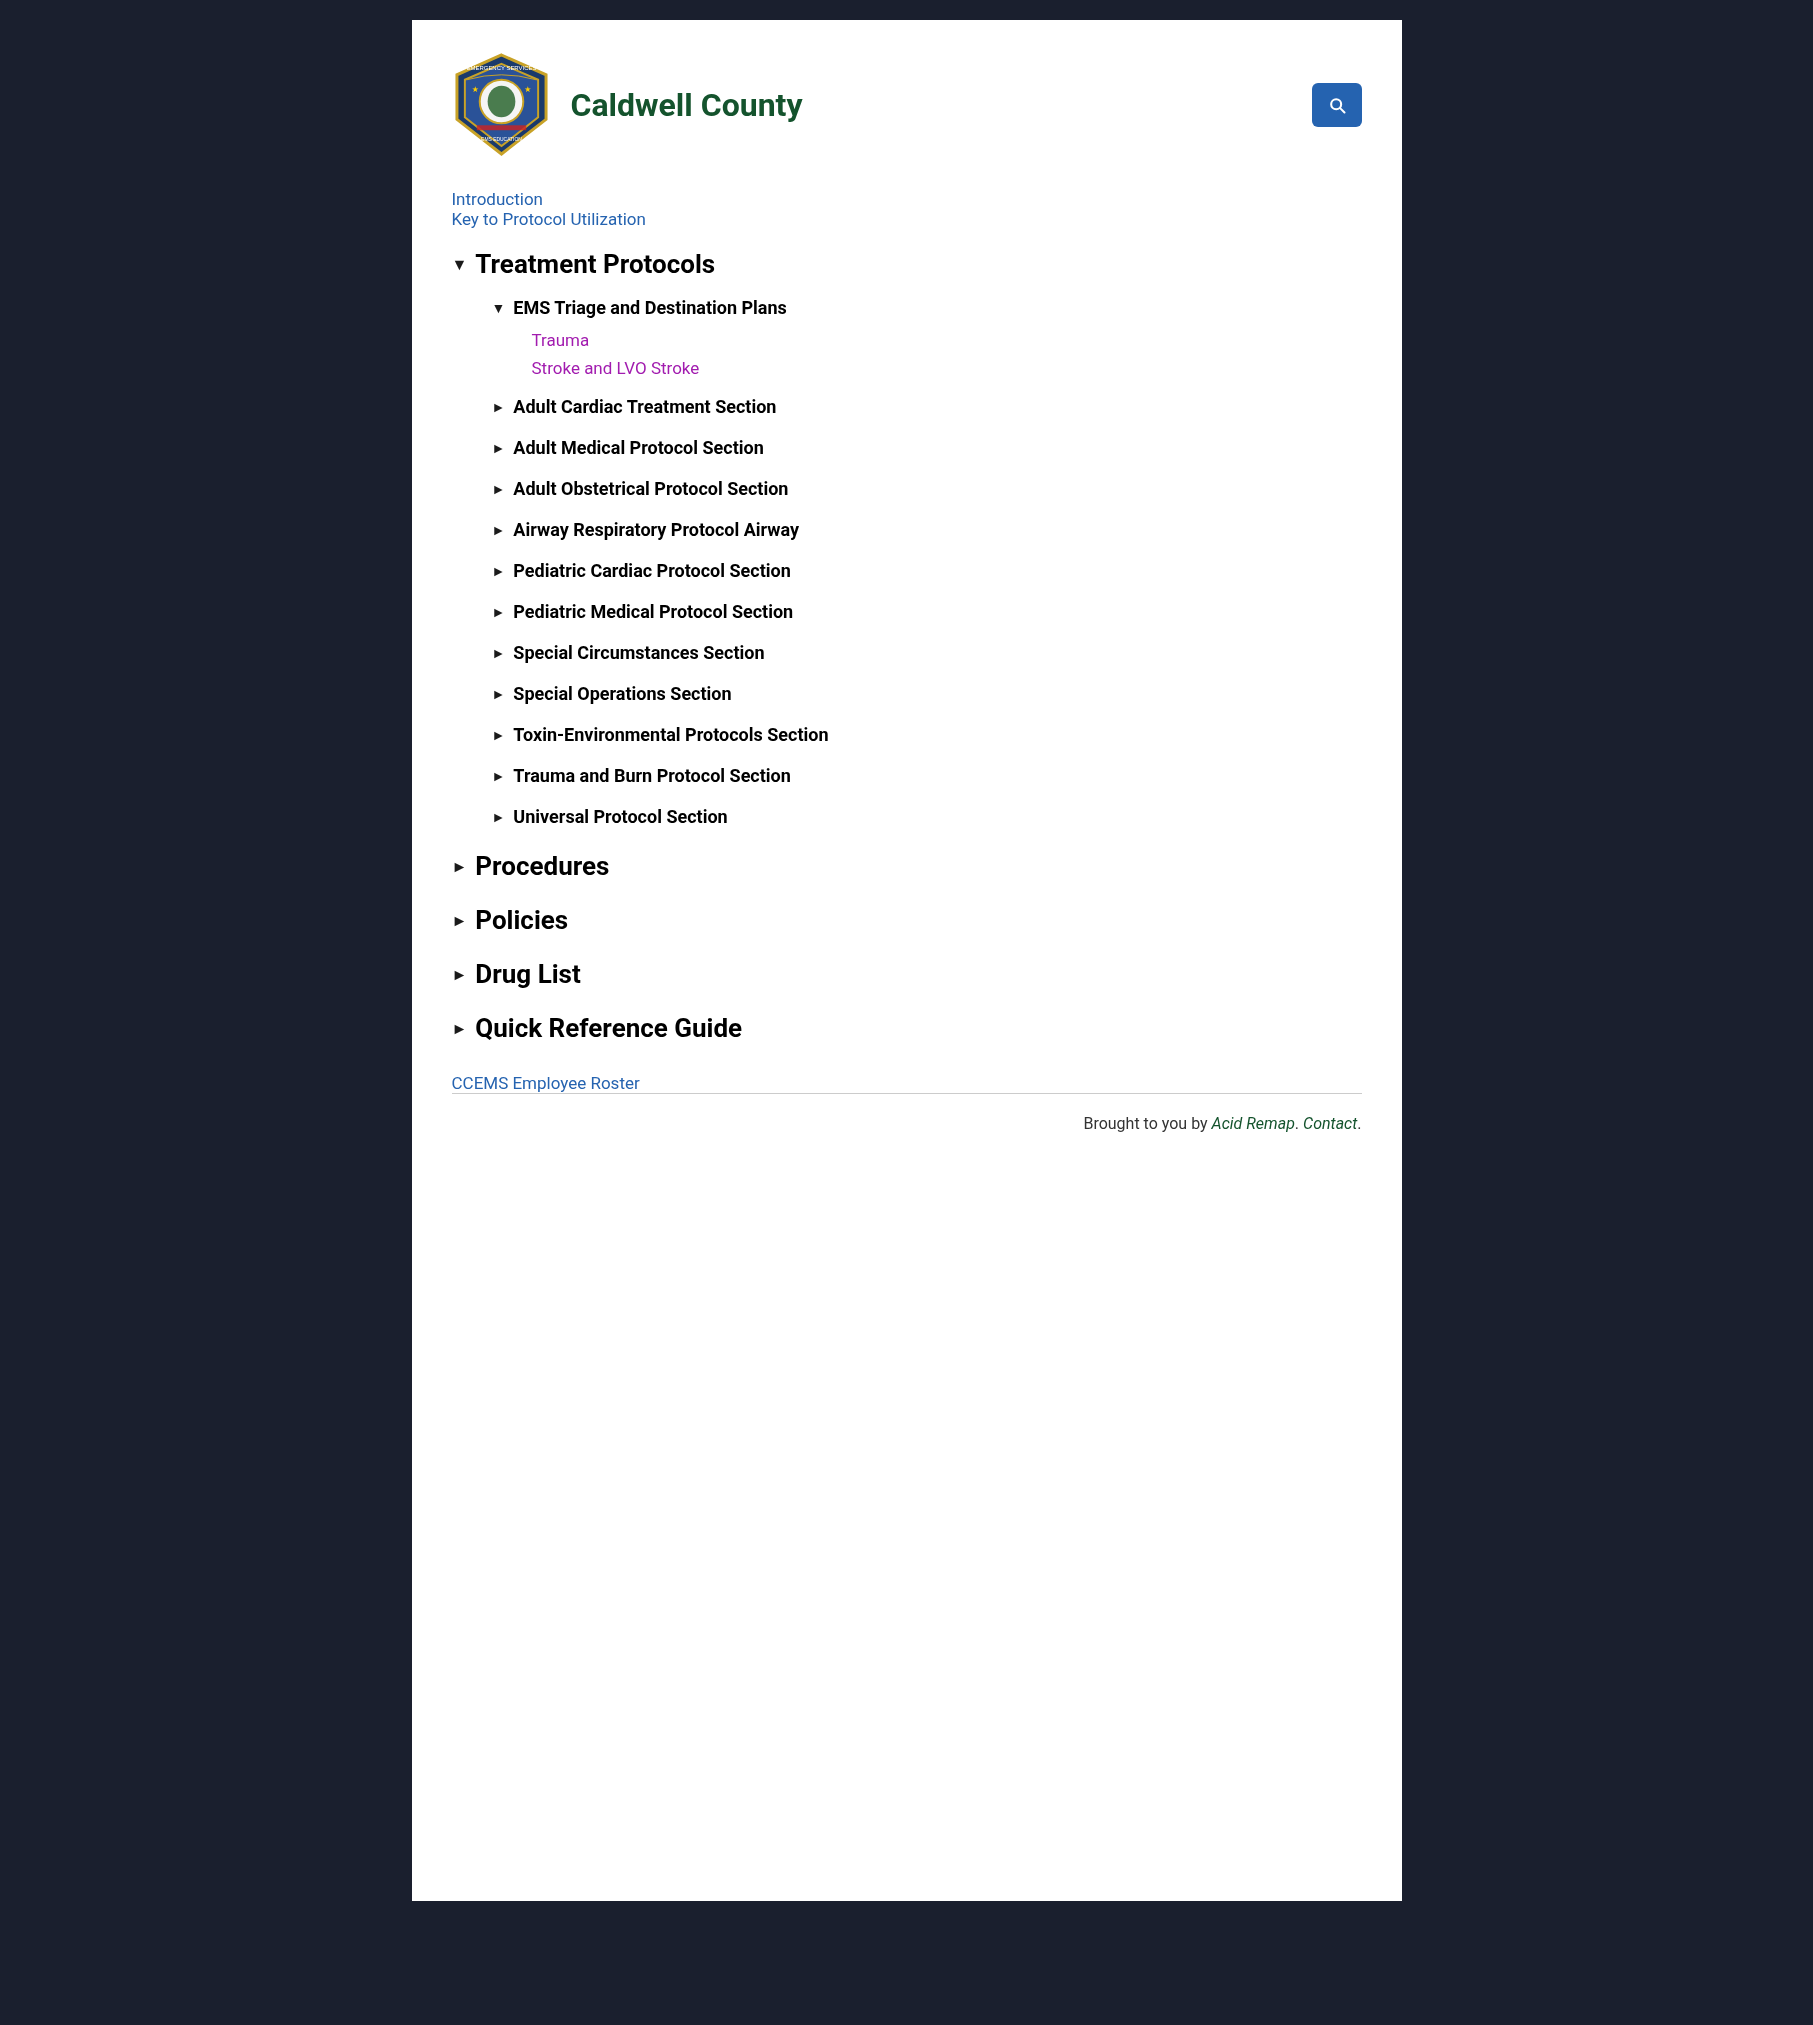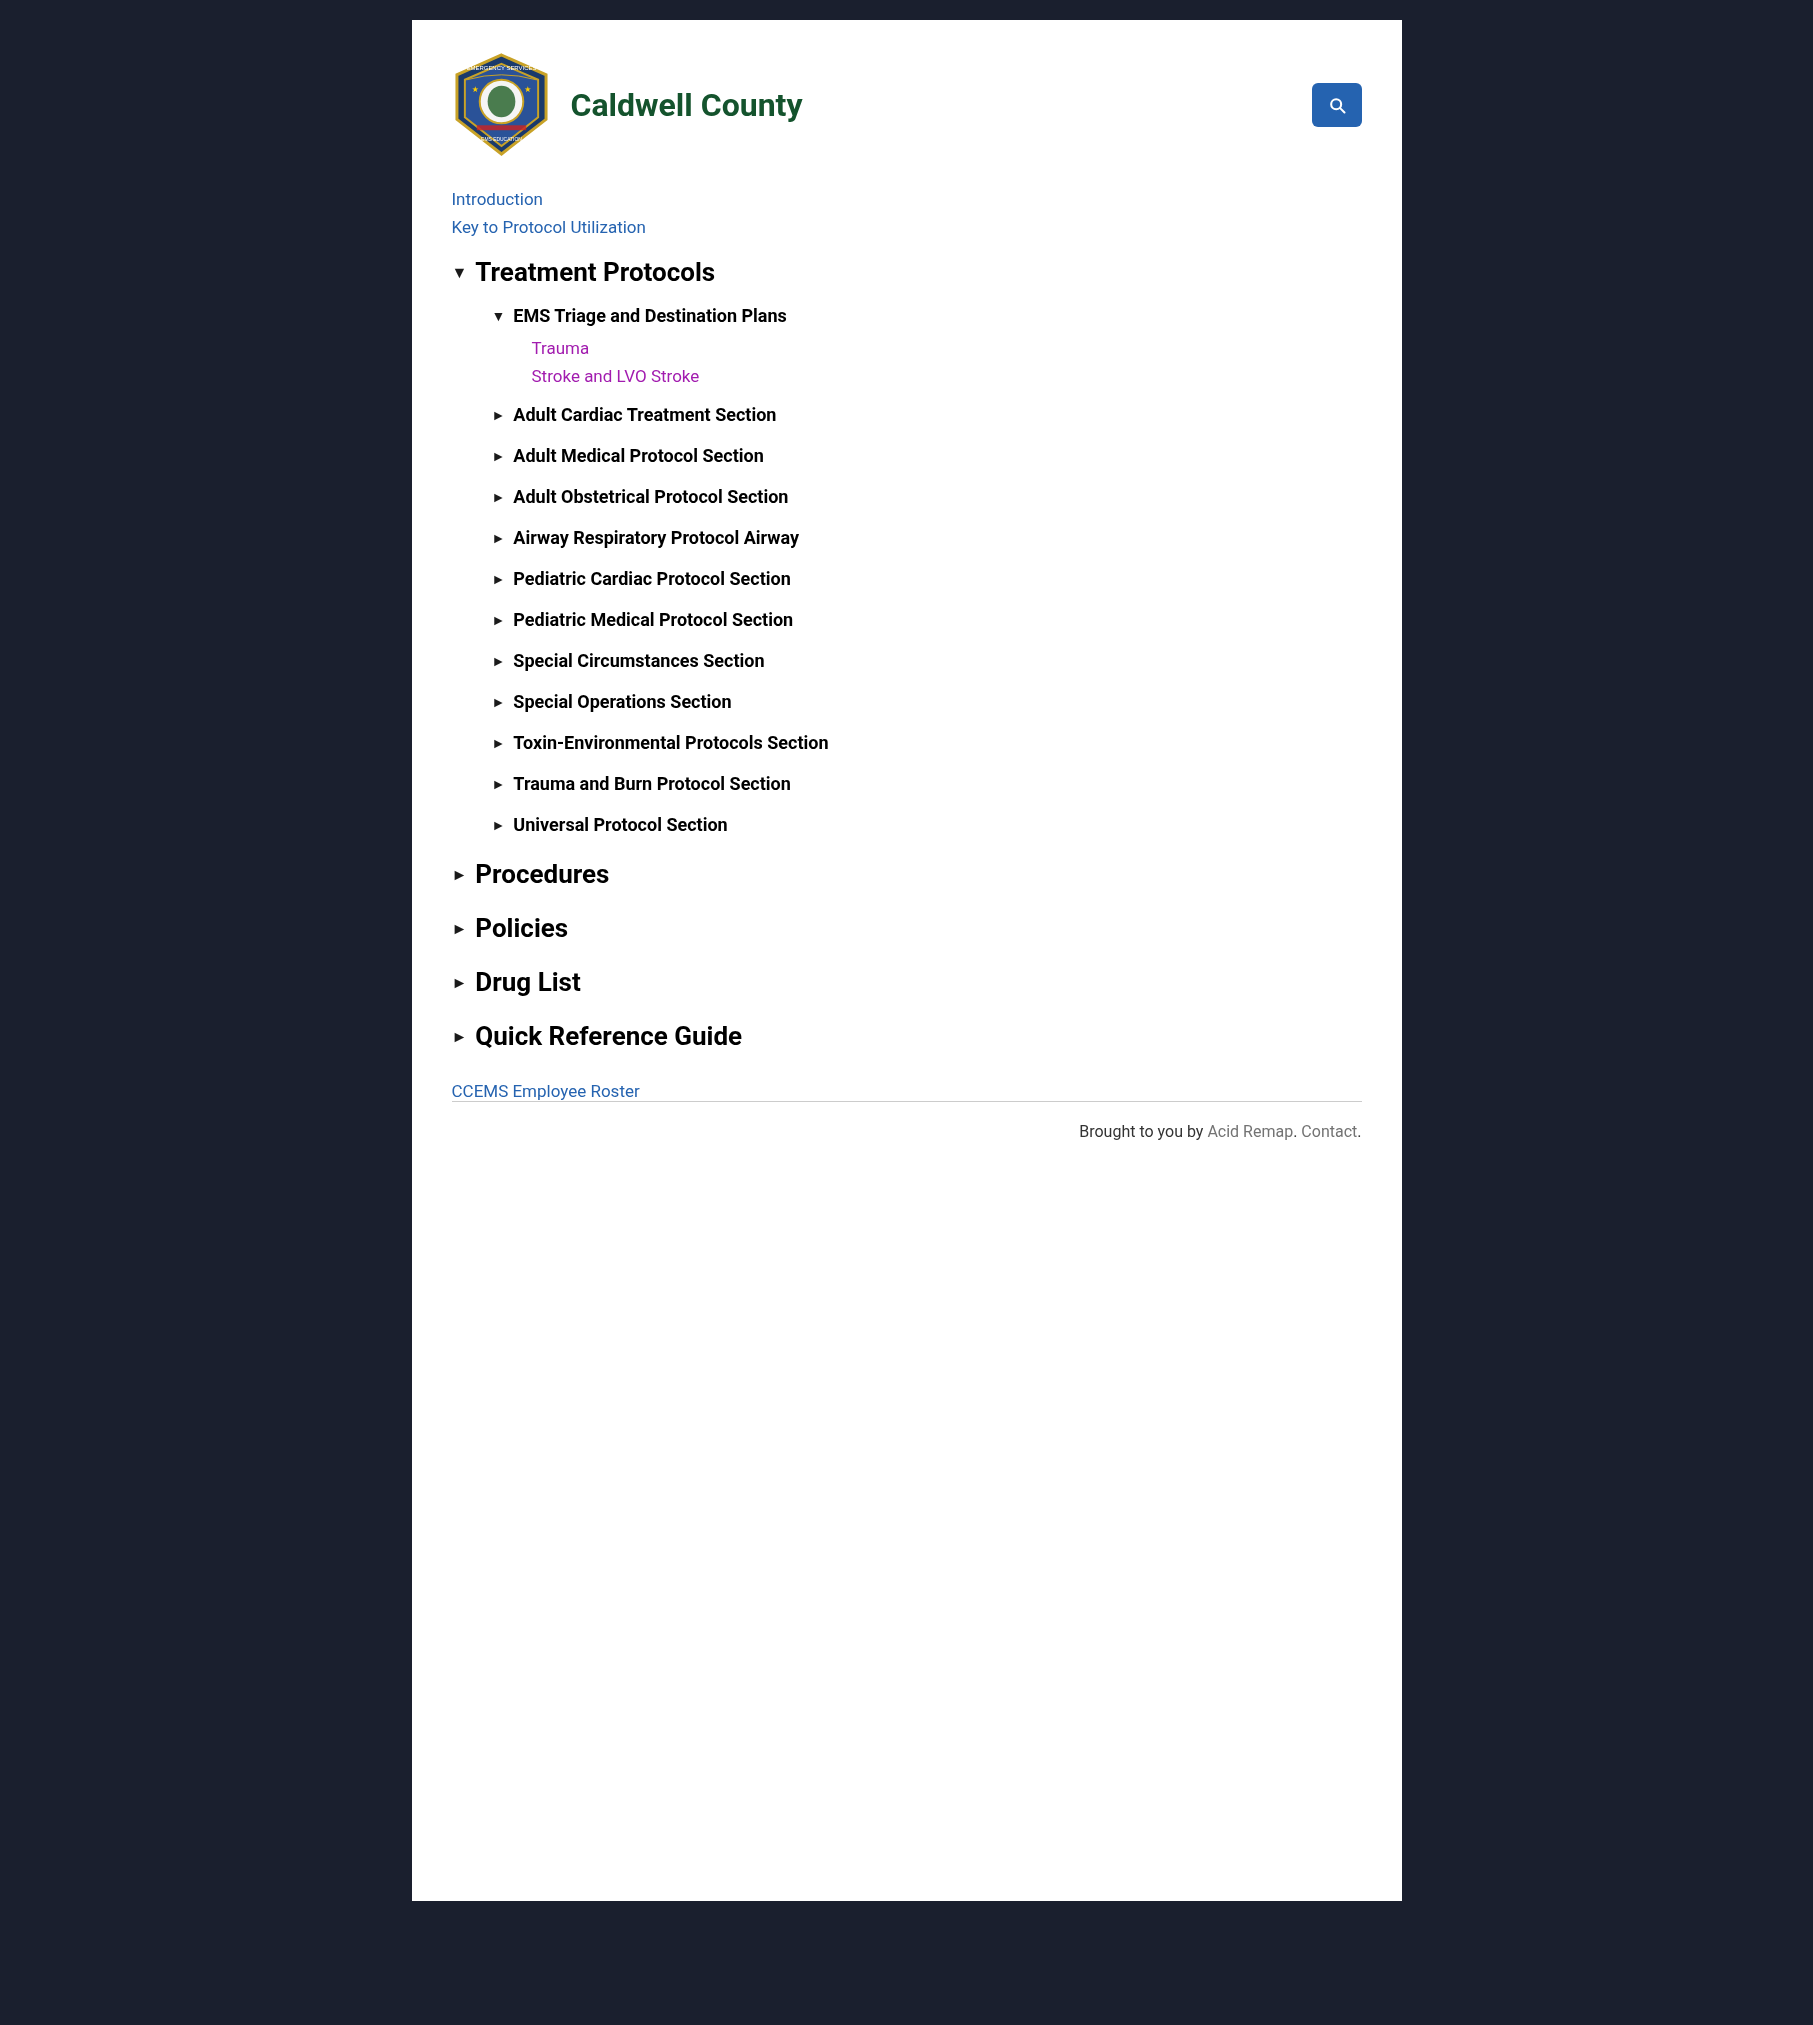--- a/index.html
+++ b/index.html
@@ -67,21 +67,21 @@
 
     .search-button svg {
       width: 20px;
       height: 20px;
       fill: white;
     }
 
     .nav-links {
       display: flex;
       flex-direction: column;
-      gap: 8px;
+      gap: 0;
       margin-bottom: 20px;
     }
 
     .nav-link {
       color: #2563b0;
       text-decoration: none;
       font-size: 17px;
     }
 
     .menu-section {
@@ -168,22 +168,23 @@
       margin-bottom: 20px;
     }
 
     .footer-credit {
       text-align: right;
       font-size: 16px;
       color: #333;
     }
 
     .footer-credit a {
-      color: #737373;
+      color: #14532d;
       text-decoration: none;
+      font-style: italic;
     }
 
     .top-section {
       margin-bottom: 10px;
     }
   </style>
 </head>
 <body>
 
 <div class="page-container">

